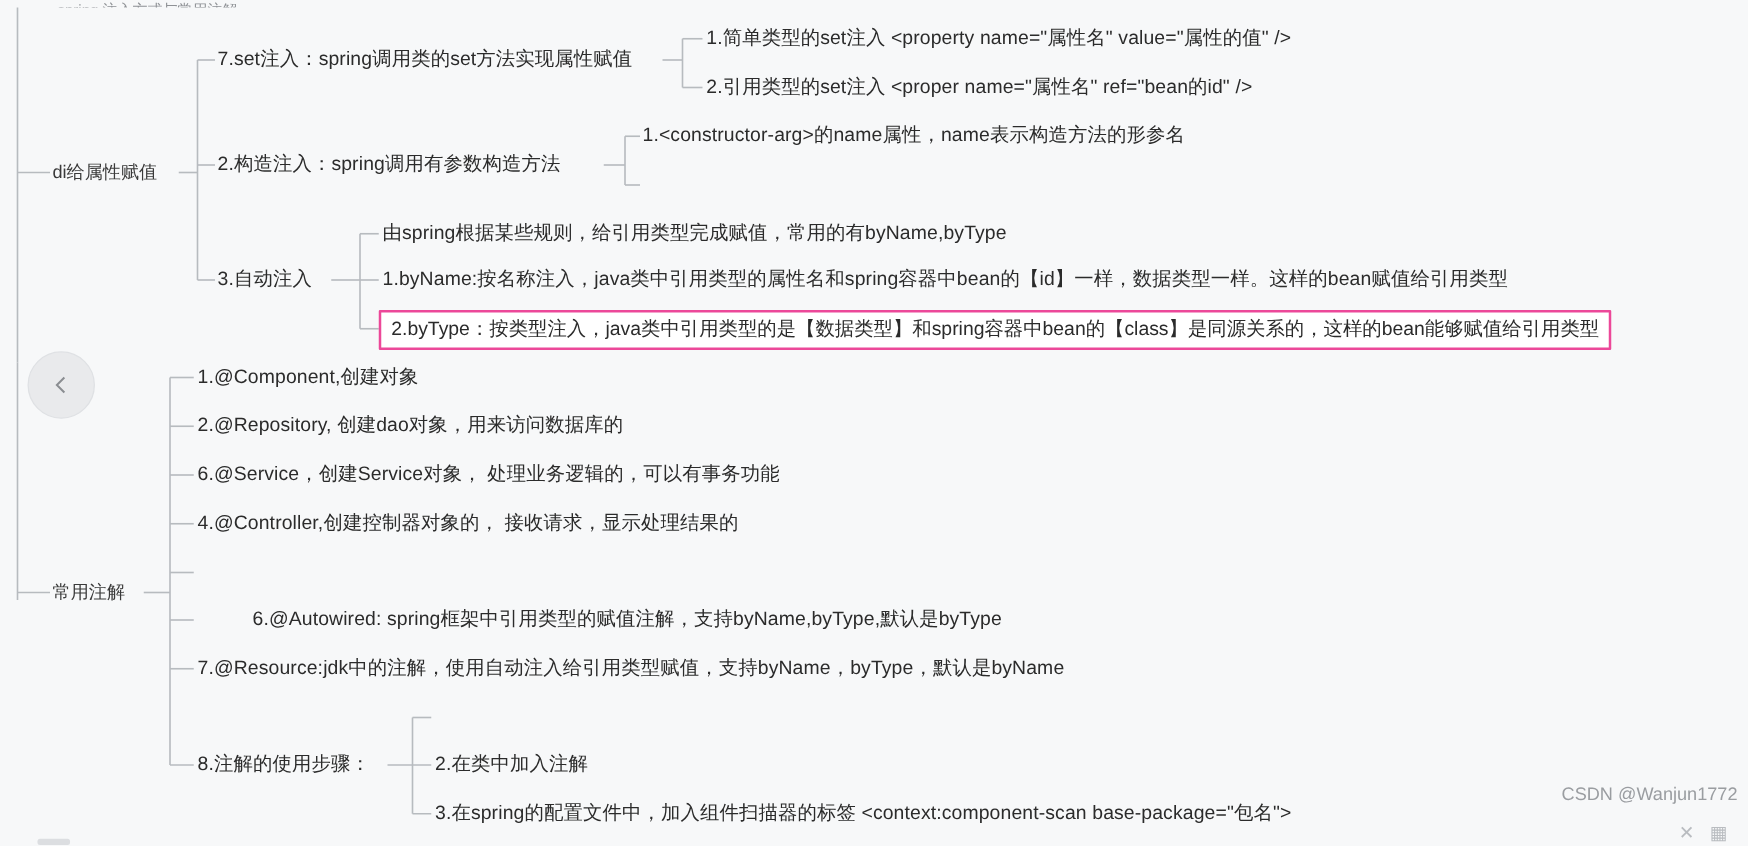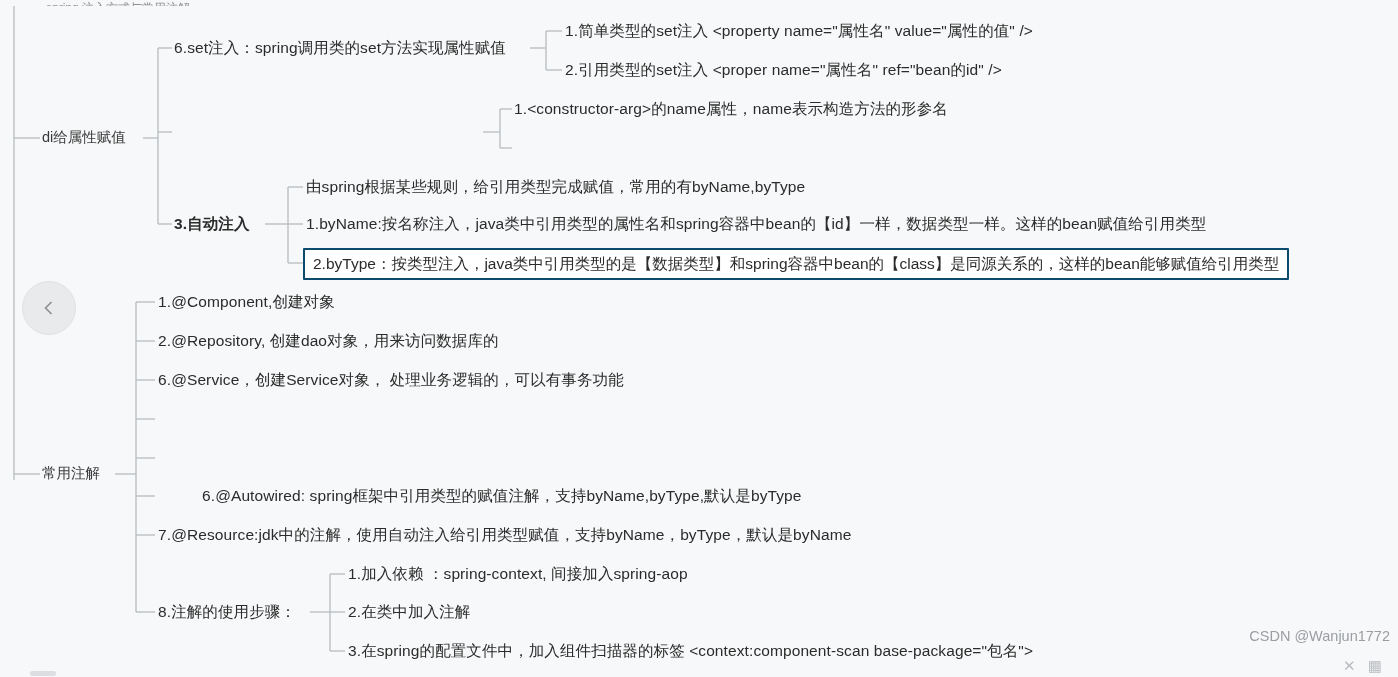--- a/index.html
+++ b/index.html
@@ -37,21 +37,21 @@
     letter-spacing: 0.1px;
   }
   .branch-label {
     position: absolute;
     font-size: 14.5px;
     color: #3a3a3a;
     white-space: nowrap;
   }
   .highlight {
     position: absolute;
-    border: 2px solid #0c4a6e;
+    border: 2px solid #ec4899;
     background: #ffffff;
     padding: 4px 8px 5px 8px;
     font-size: 15.5px;
     color: #2b2b2b;
     white-space: nowrap;
     border-radius: 1px;
     line-height: 19px;
   }
   
   .collapse-handle {
@@ -154,40 +154,41 @@
       <path d="M330 574 L330 651"></path>
       <path d="M330 574 L345 574"></path>
       <path d="M330 612 L345 612"></path>
       <path d="M330 651 L345 651"></path>
     </g>
   </svg>
 
   <div class="branch-label" style="left:42px; top:128px;">di给属性赋值</div>
   <div class="branch-label" style="left:42px; top:464px;">常用注解</div>
 
-  <div class="node" style="left:174px; top:38px;">6.set注入：spring调用类的set方法实现属性赋值</div>
-  <div class="node" style="left:174px; top:214px;font-weight:bold;">3.自动注入</div>
+  <div class="node" style="left:174px; top:38px;">7.set注入：spring调用类的set方法实现属性赋值</div>
+  <div class="node" style="left:174px; top:122px;">2.构造注入：spring调用有参数构造方法</div>
+  <div class="node" style="left:174px; top:214px;">3.自动注入</div>
 
   <div class="node" style="left:565px; top:21px;">1.简单类型的set注入 &lt;property name="属性名" value="属性的值" /&gt;</div>
   <div class="node" style="left:565px; top:60px;">2.引用类型的set注入 &lt;proper name="属性名" ref="bean的id" /&gt;</div>
 
   <div class="node" style="left:514px; top:99px;">1.&lt;constructor-arg&gt;的name属性，name表示构造方法的形参名</div>
 
   <div class="node" style="left:306px; top:177px;">由spring根据某些规则，给引用类型完成赋值，常用的有byName,byType</div>
   <div class="node" style="left:306px; top:214px;">1.byName:按名称注入，java类中引用类型的属性名和spring容器中bean的【id】一样，数据类型一样。这样的bean赋值给引用类型</div>
   <div class="highlight" style="left:303px; top:248px;">2.byType：按类型注入，java类中引用类型的是【数据类型】和spring容器中bean的【class】是同源关系的，这样的bean能够赋值给引用类型</div>
 
   <div class="node" style="left:158px; top:292px;">1.@Component,创建对象</div>
   <div class="node" style="left:158px; top:331px;text-align:center;">2.@Repository, 创建dao对象，用来访问数据库的</div>
   <div class="node" style="left:158px; top:370px;">6.@Service，创建Service对象， 处理业务逻辑的，可以有事务功能</div>
+  <div class="node" style="left:158px; top:409px;">4.@Controller,创建控制器对象的， 接收请求，显示处理结果的</div>
   <div class="node" style="left:158px; top:486px;margin-left:44px;">6.@Autowired: spring框架中引用类型的赋值注解，支持byName,byType,默认是byType</div>
   <div class="node" style="left:158px; top:525px;">7.@Resource:jdk中的注解，使用自动注入给引用类型赋值，支持byName，byType，默认是byName</div>
   <div class="node" style="left:158px; top:602px;">8.注解的使用步骤：</div>
 
-  <div class="node" style="left:348px; top:564px;">1.加入依赖 ：spring-context, 间接加入spring-aop</div>
   <div class="node" style="left:348px; top:602px;">2.在类中加入注解</div>
   <div class="node" style="left:348px; top:641px;">3.在spring的配置文件中，加入组件扫描器的标签 &lt;context:component-scan base-package="包名"&gt;</div>
 
   <div class="collapse-handle">
     <span>
       <svg width="22" height="22" viewBox="0 0 22 22" fill="none" stroke="#8a8d91" stroke-width="1.6">
         <path d="M13.5 5 L7.5 11 L13.5 17"></path>
       </svg>
     </span>
   </div>

